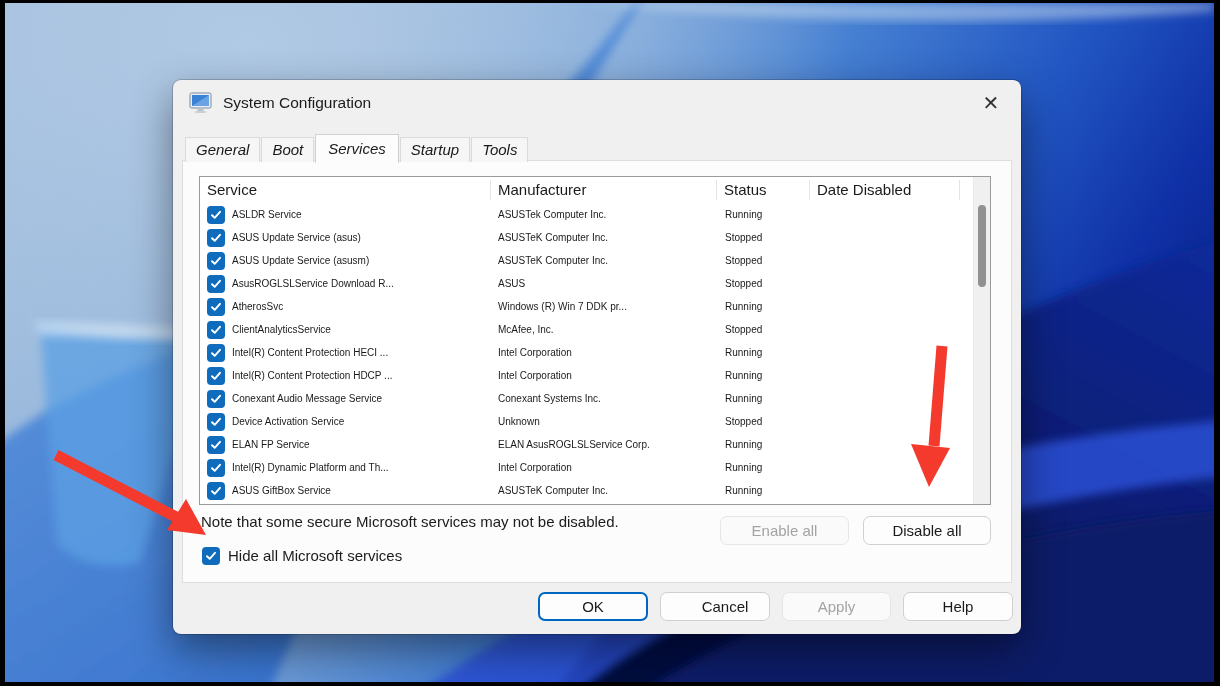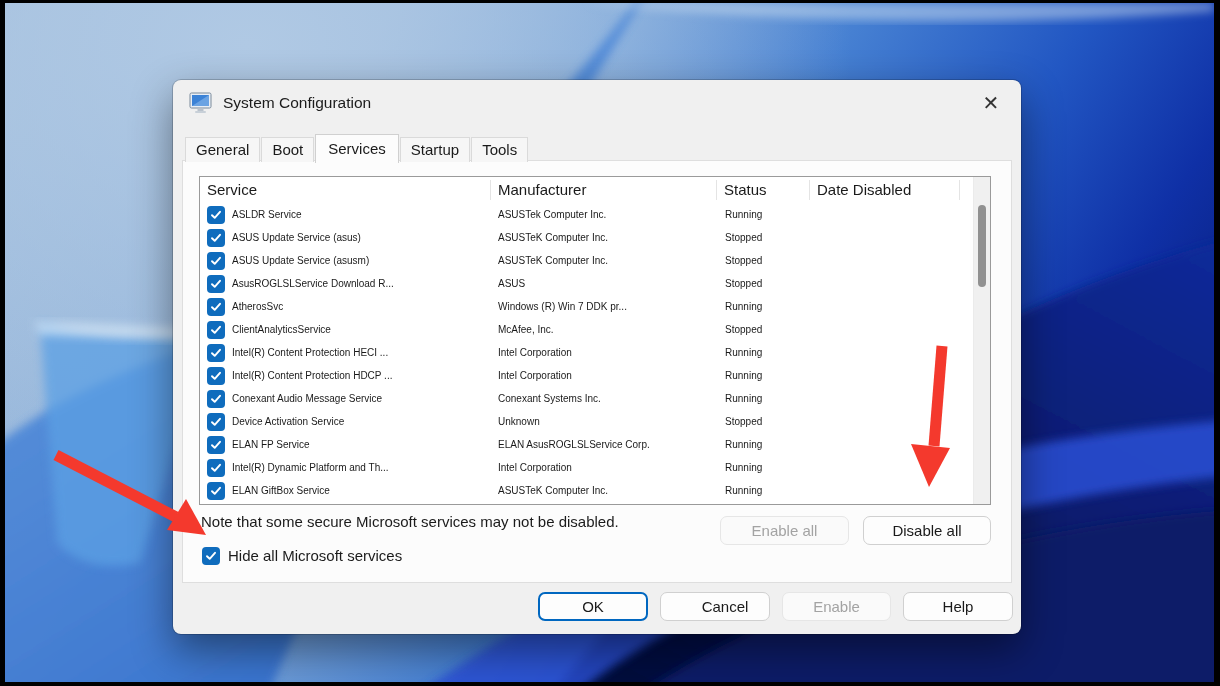--- a/index.html
+++ b/index.html
@@ -22,21 +22,21 @@
     background:#f0f0f0;border-radius:8px;
     box-shadow:0 0 0 1px rgba(0,0,0,.18), 0 16px 42px rgba(0,0,0,.45);
   }
   .titlebar{position:absolute;left:0;top:0;right:0;height:46px;display:flex;align-items:center;}
   .appicon{margin-left:16px;width:24px;height:22px;flex:none;}
   .title{margin-left:10px;font-size:15.5px;color:#1b1b1b;}
   .closebtn{position:absolute;right:14px;top:8px;width:32px;height:30px;display:flex;align-items:center;justify-content:center;
     font-size:20px;font-weight:300;color:#333;border-radius:5px;cursor:default;}
   
   .tabbar{position:absolute;left:12px;top:54px;display:flex;align-items:flex-end;z-index:3;}
-  .tab{padding:3px 10px 4px;font-size:15px;color:#1a1a1a;background:#f6f6f6;border:1px solid #dadada;border-bottom:none;margin-right:1px;}
+  .tab{padding:3px 10px 4px;font-size:15px;color:#1a1a1a;background:#f6f6f6;border:1px solid #dadada;border-bottom:none;margin-right:1px;font-style:italic;}
   .tab.sel{background:#fcfcfc;padding:5px 12px 6px;margin-bottom:-1px;border-color:#d0d0d0;}
   .page{position:absolute;left:9px;top:80px;width:830px;height:423px;box-sizing:border-box;
     background:#fcfcfc;border:1px solid #dedede;}
   
   .listbox{position:absolute;left:16px;top:15px;width:792px;height:329px;box-sizing:border-box;
     background:#fff;border:1px solid #9a9a9a;overflow:hidden;}
   .lheader{display:flex;height:26px;align-items:center;background:#fff;font-size:15px;color:#1a1a1a;}
   .hcell{box-sizing:border-box;height:20px;line-height:20px;padding-left:7px;border-right:1px solid #e4e4e4;white-space:nowrap;overflow:hidden;}
   .h-svc{width:291px;} .h-man{width:226px;} .h-sta{width:93px;} .h-dat{width:150px;}
   .lrow{display:flex;align-items:center;height:23px;font-size:10px;color:#1a1a1a;}
@@ -258,21 +258,21 @@
             <span class="c c-man">Intel Corporation</span>
             <span class="c c-sta">Running</span>
             <span class="c c-dat"></span>
           </div>
           <div class="lrow">
             <span class="cb">
               <svg viewBox="0 0 12 10">
                 <path d="M2 5.2 L4.7 7.8 L10 1.8"></path>
               </svg>
             </span>
-            <span class="c c-svc">ELAN GiftBox Service</span>
+            <span class="c c-svc">ASUS GiftBox Service</span>
             <span class="c c-man">ASUSTeK Computer Inc.</span>
             <span class="c c-sta">Running</span>
             <span class="c c-dat"></span>
           </div>
           <div class="lrow">
             <span class="cb"></span>
             <span class="c c-svc"></span>
             <span class="c c-man"></span>
             <span class="c c-sta"></span>
             <span class="c c-dat"></span>
@@ -293,21 +293,21 @@
         <svg viewBox="0 0 12 10">
             <path d="M2 5.2 L4.7 7.8 L10 1.8"></path>
           </svg>
       </span>
       <span>Hide all Microsoft services</span>
     </div>
   </div>
 
   <div class="btn b-ok">OK</div>
   <div class="btn b-cancel">Cancel</div>
-  <div class="btn b-apply disabled">Enable</div>
+  <div class="btn b-apply disabled">Apply</div>
   <div class="btn b-help">Help</div>
 </div>
 
 <svg class="arrows" viewBox="0 0 1220 686">
   <g>
     <line x1="942" y1="346" x2="934" y2="446" stroke="currentColor" stroke-width="11"></line>
     <polygon points="911,444 950,448 929,487" fill="currentColor"></polygon>
   </g>
   <g>
     <line x1="56" y1="455" x2="176" y2="517" stroke="currentColor" stroke-width="11"></line>

